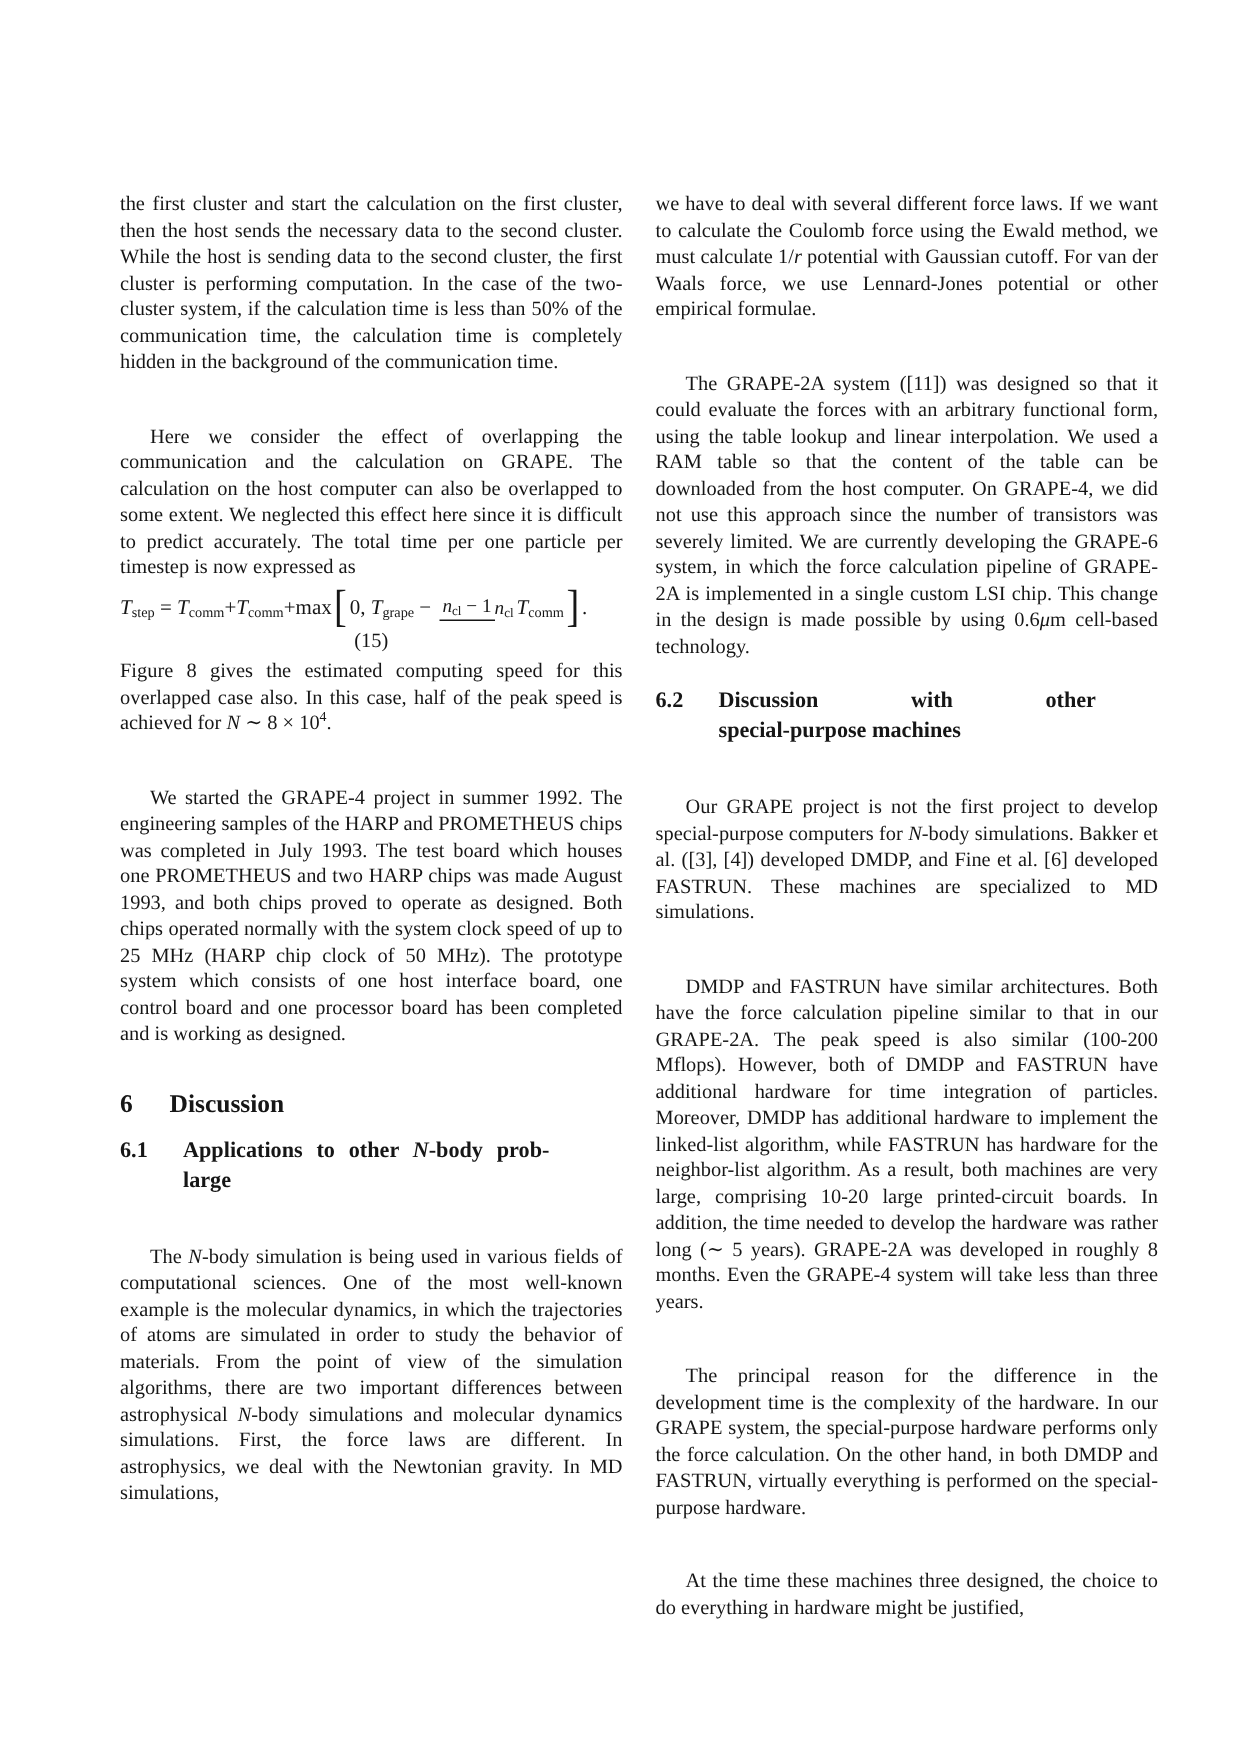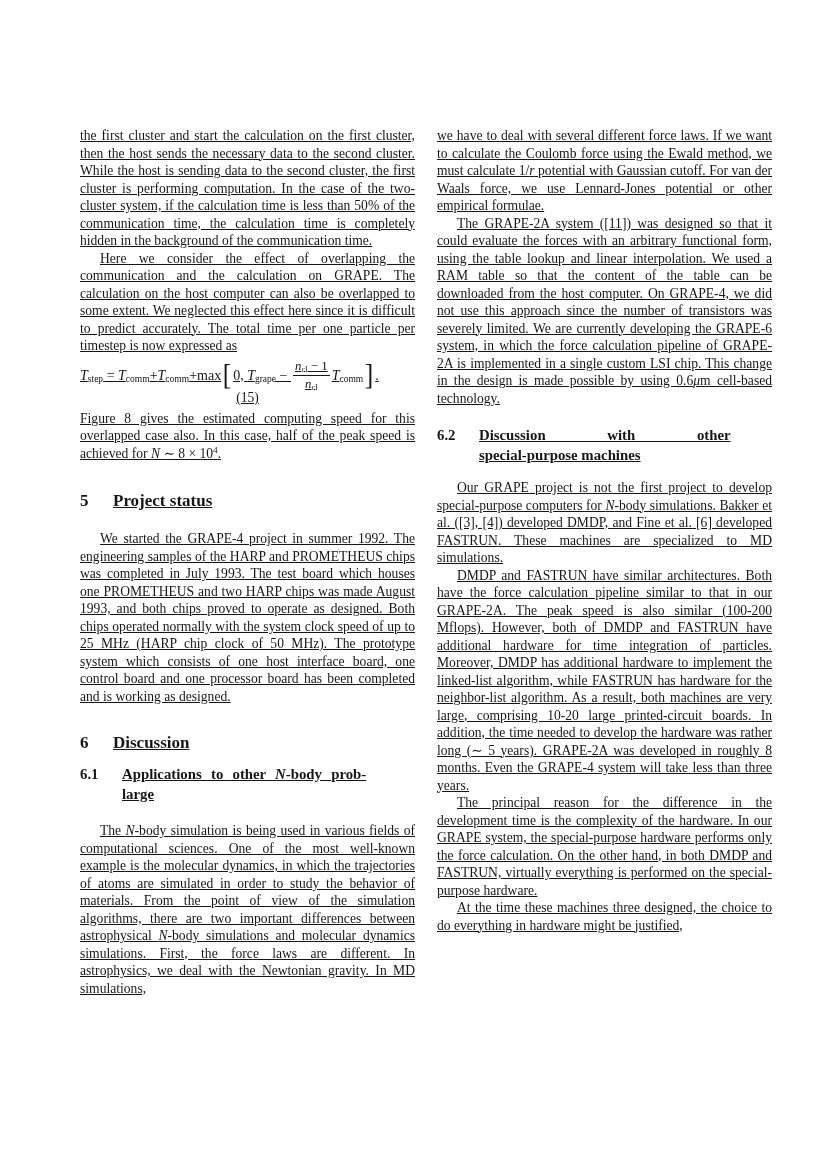--- a/index.html
+++ b/index.html
@@ -2,44 +2,44 @@
 <html><head>
 <meta charset="utf-8">
 <style>
   html,body{margin:0;padding:0;}
   body{
     width:827px;height:1170px;background:#ffffff;position:relative;overflow:hidden;
     font-family:"Liberation Serif","DejaVu Serif",serif;color:#161616;
     -webkit-font-smoothing:antialiased;
   }
   .content{position:absolute;left:80px;top:127px;width:692px;display:flex;gap:22px;}
-  .col{width:335px;font-size:13.6px;line-height:17.5px;text-align:justify;text-decoration:underline;}
+  .col{width:335px;font-size:13.6px;line-height:17.5px;text-align:justify;}
   p{margin:0;}
-  p.indent{text-indent:20px;}
+  p.indent{text-indent:20px;margin-top:32px;}
   i{font-style:italic;}
   sub,sup{font-size:68%;line-height:0;}
   sub{vertical-align:-0.25em;}
   sup{vertical-align:0.55em;}
 
   .h2{font-weight:bold;font-size:17px;line-height:22px;text-align:left;}
   .h2 .hnum{display:inline-block;width:33px;}
   .h3{font-weight:bold;font-size:14.8px;line-height:20px;padding-left:42px;text-align:left;}
   .h3 .hnum{display:inline-block;width:42px;margin-left:-42px;}
   .ws-wide{word-spacing:58px;}
   .ws-med{word-spacing:5.5px;}
 
   #sec5{margin:28px 0 18px;}
   #sec6{margin:27px 0 0;}
   #sec61{margin:10px 0 18px;}
   #sec62{margin:18px 0 14px;}
 
   .equation{margin:4px 0 3px;}
   .eq-row{display:flex;align-items:center;font-size:14px;line-height:1.1;white-space:pre;}
   .eq-bracket{font-size:30px;font-weight:400;line-height:1;transform:scaleX(.85) translateY(-1px);padding:0 1px;}
-  .frac{display:inline-flex;flex-direction:column;align-items:center;font-size:12.8px;line-height:1.2;margin:0 2px;}
+  .frac{display:inline-flex;flex-direction:row;align-items:center;font-size:12.8px;line-height:1.2;margin:0 2px;}
   .frac .num{border-bottom:1.2px solid #161616;padding:0 2px 1px;}
   .frac .den{padding-top:1px;}
   .eq-number{text-align:center;margin-top:-3px;}
 </style>
 </head>
 <body>
 
 <div class="content">
 
   <div class="col">
@@ -57,23 +57,20 @@
         </span>
         <span><i>T</i><sub>comm</sub></span>
         <span class="eq-bracket">]</span>
         <span>.</span>
       </div>
       <div class="eq-number">(15)</div>
     </div>
 
     <p>Figure 8 gives the estimated computing speed for this overlapped case also. In this case, half of the peak speed is achieved for <i>N</i> ∼ 8 × 10<sup>4</sup>.</p>
 
-    <div class="h2" id="sec5">
-      <span class="hnum">5</span><span>Project status</span>
-    </div>
 
     <p class="indent">We started the GRAPE-4 project in summer 1992. The engineering samples of the HARP and PROMETHEUS chips was completed in July 1993. The test board which houses one PROMETHEUS and two HARP chips was made August 1993, and both chips proved to operate as designed. Both chips operated normally with the system clock speed of up to 25 MHz (HARP chip clock of 50 MHz). The prototype system which consists of one host interface board, one control board and one processor board has been completed and is working as designed.</p>
 
     <div class="h2" id="sec6">
       <span class="hnum">6</span><span>Discussion</span>
     </div>
 
     <div class="h3" id="sec61">
       <span class="hnum">6.1</span><span class="ws-med">Applications to other <i>N</i>-body prob-</span><br>
       <span>large</span>

